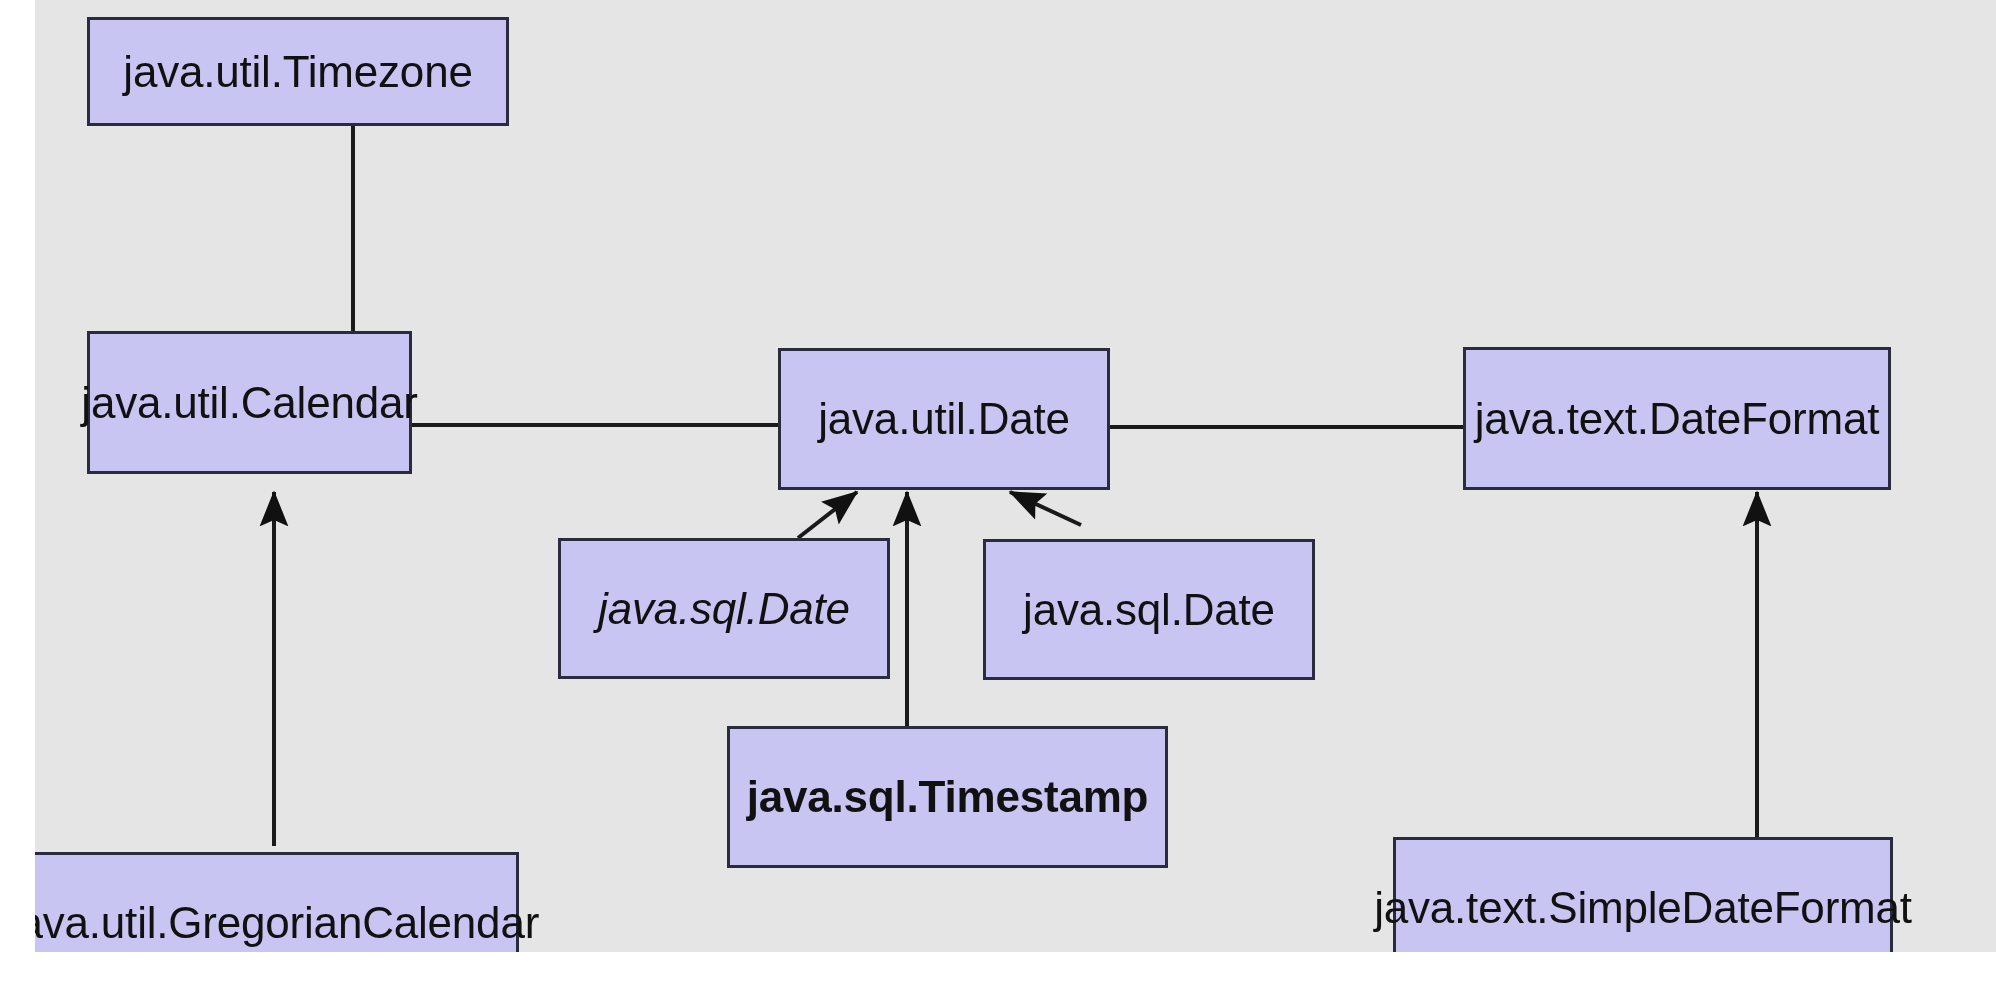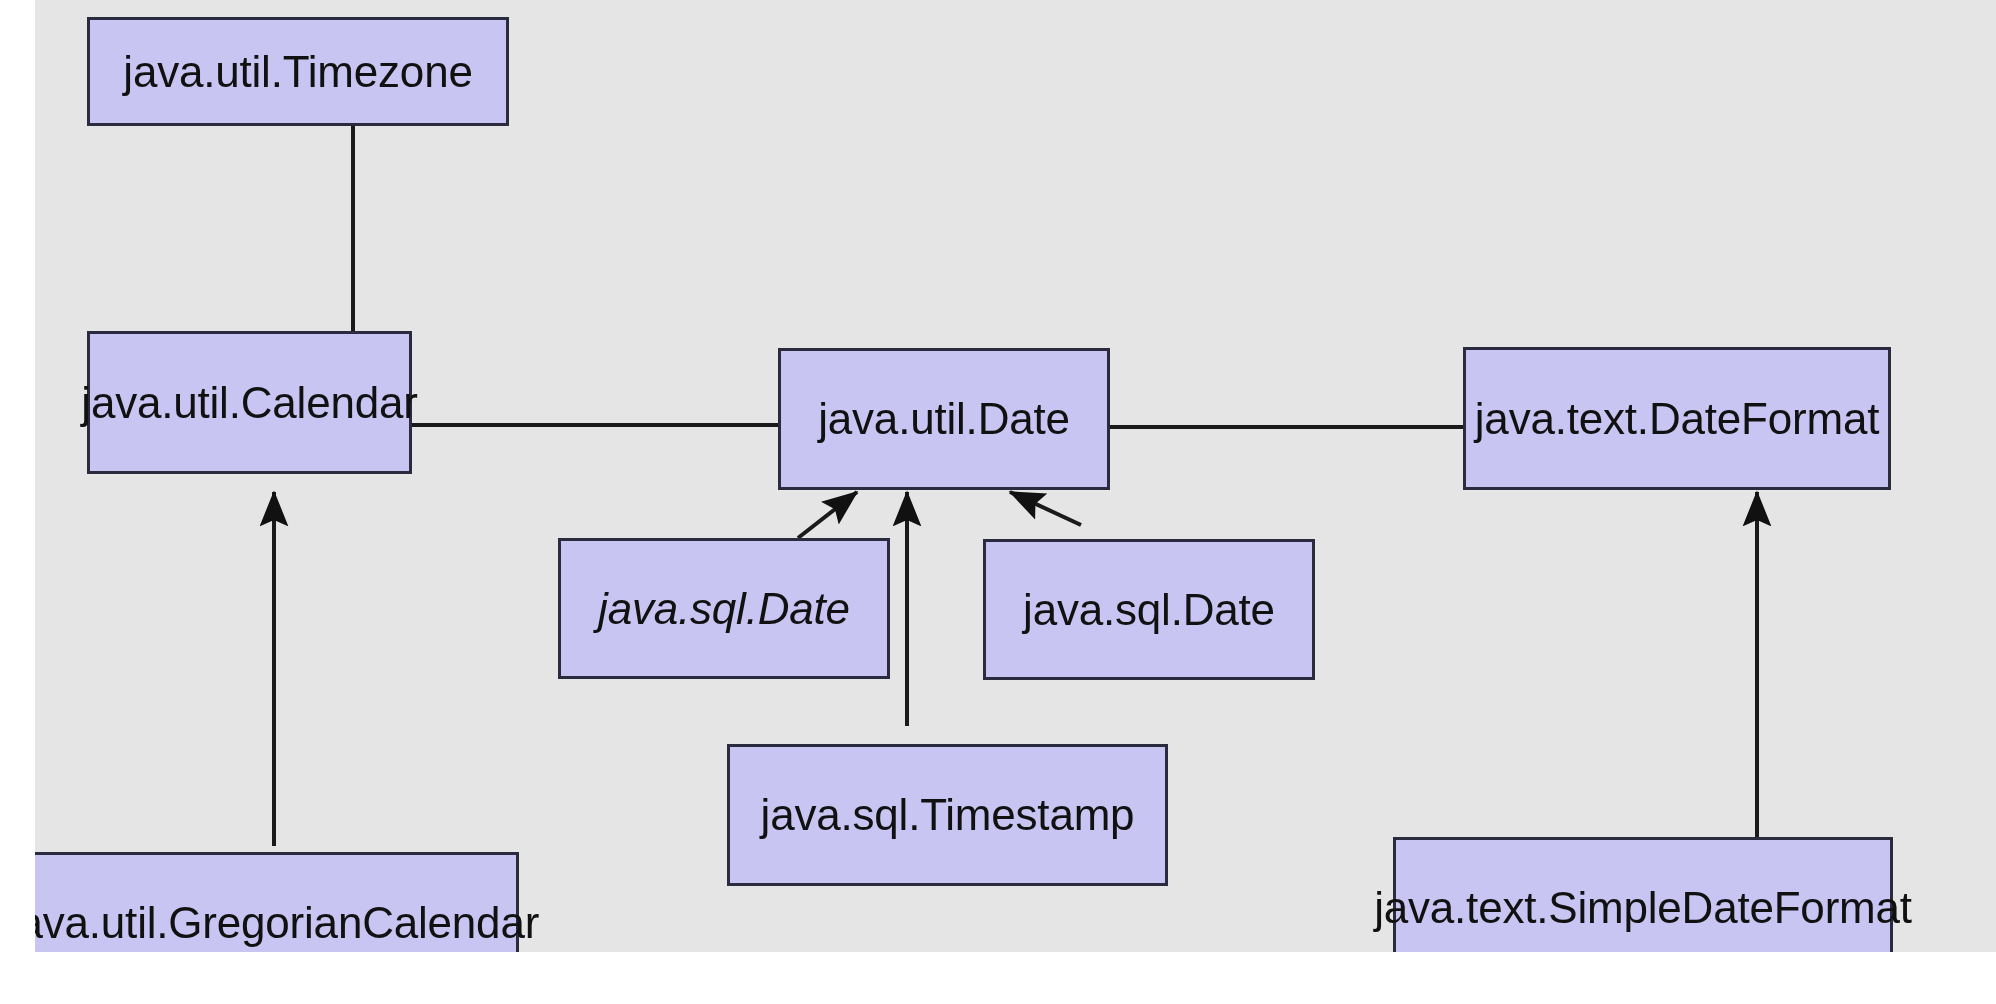--- a/index.html
+++ b/index.html
@@ -79,21 +79,21 @@
       </div>
       <div class="node" style="left: 1428px; top: 347px; width: 428px; height: 143px; background: rgb(201, 197, 243); border-color: rgb(43, 43, 64);">
         <span class="node-label" style="color: rgb(17, 17, 17);">java.text.DateFormat</span>
       </div>
       <div class="node" style="left: 523px; top: 538px; width: 332px; height: 141px; background: rgb(201, 197, 243); border-color: rgb(43, 43, 64);">
         <span class="node-label" style="color: rgb(17, 17, 17); font-style: italic;">java.sql.Date</span>
       </div>
       <div class="node" style="left: 948px; top: 539px; width: 332px; height: 141px; background: rgb(201, 197, 243); border-color: rgb(43, 43, 64);">
         <span class="node-label" style="color: rgb(17, 17, 17);">java.sql.Date</span>
       </div>
-      <div class="node" style="left: 692px; top: 744px; width: 441px; height: 142px; background: rgb(201, 197, 243); border-color: rgb(43, 43, 64);">
+      <div class="node" style="left: 692px; top: 726px; width: 441px; height: 142px; background: rgb(201, 197, 243); border-color: rgb(43, 43, 64); font-weight: bold;">
         <span class="node-label" style="color: rgb(17, 17, 17);">java.sql.Timestamp</span>
       </div>
       <div class="node" style="left: -6px; top: 852px; width: 490px; height: 141px; background: rgb(201, 197, 243); border-color: rgb(43, 43, 64);">
         <span class="node-label" style="color: rgb(17, 17, 17);">java.util.GregorianCalendar</span>
       </div>
       <div class="node" style="left: 1358px; top: 837px; width: 500px; height: 141px; background: rgb(201, 197, 243); border-color: rgb(43, 43, 64); justify-content: center;">
         <span class="node-label" style="color: rgb(17, 17, 17);">java.text.SimpleDateFormat</span>
       </div>
     </div>
 

